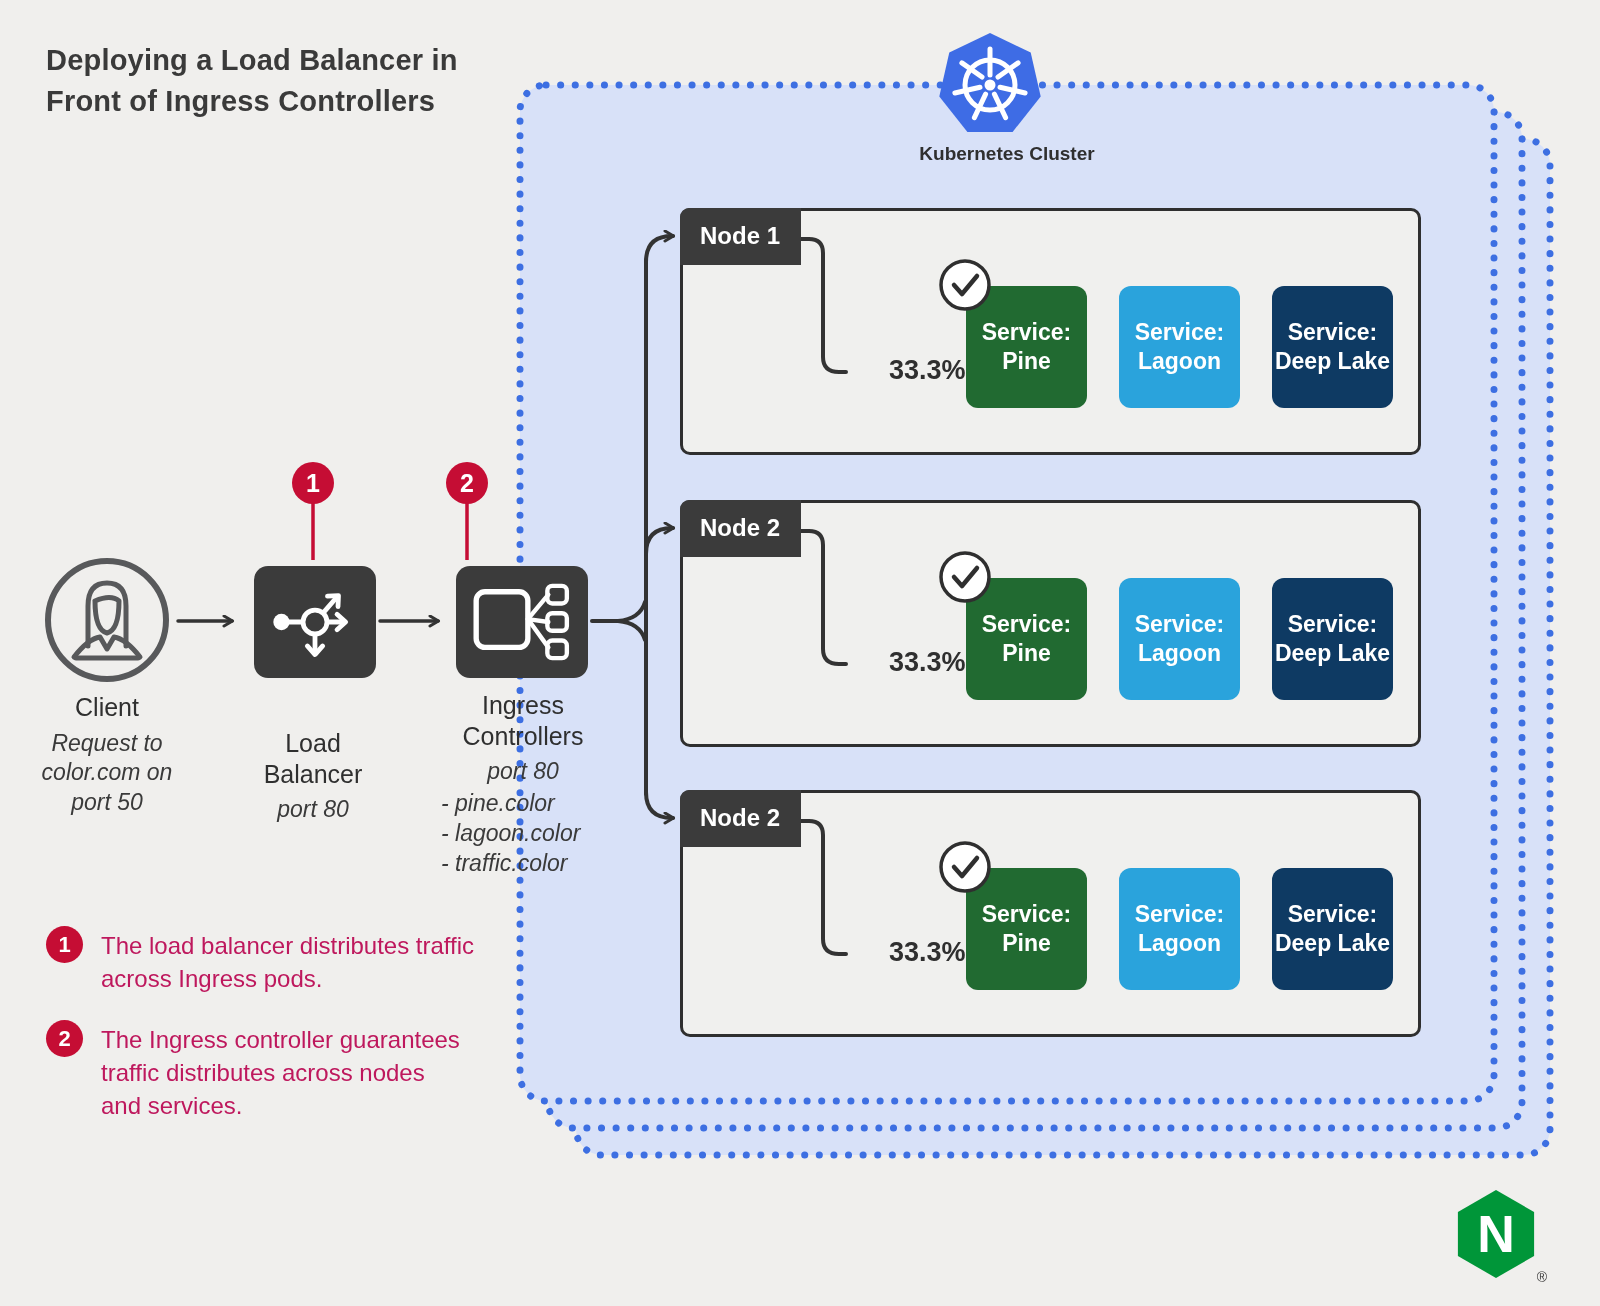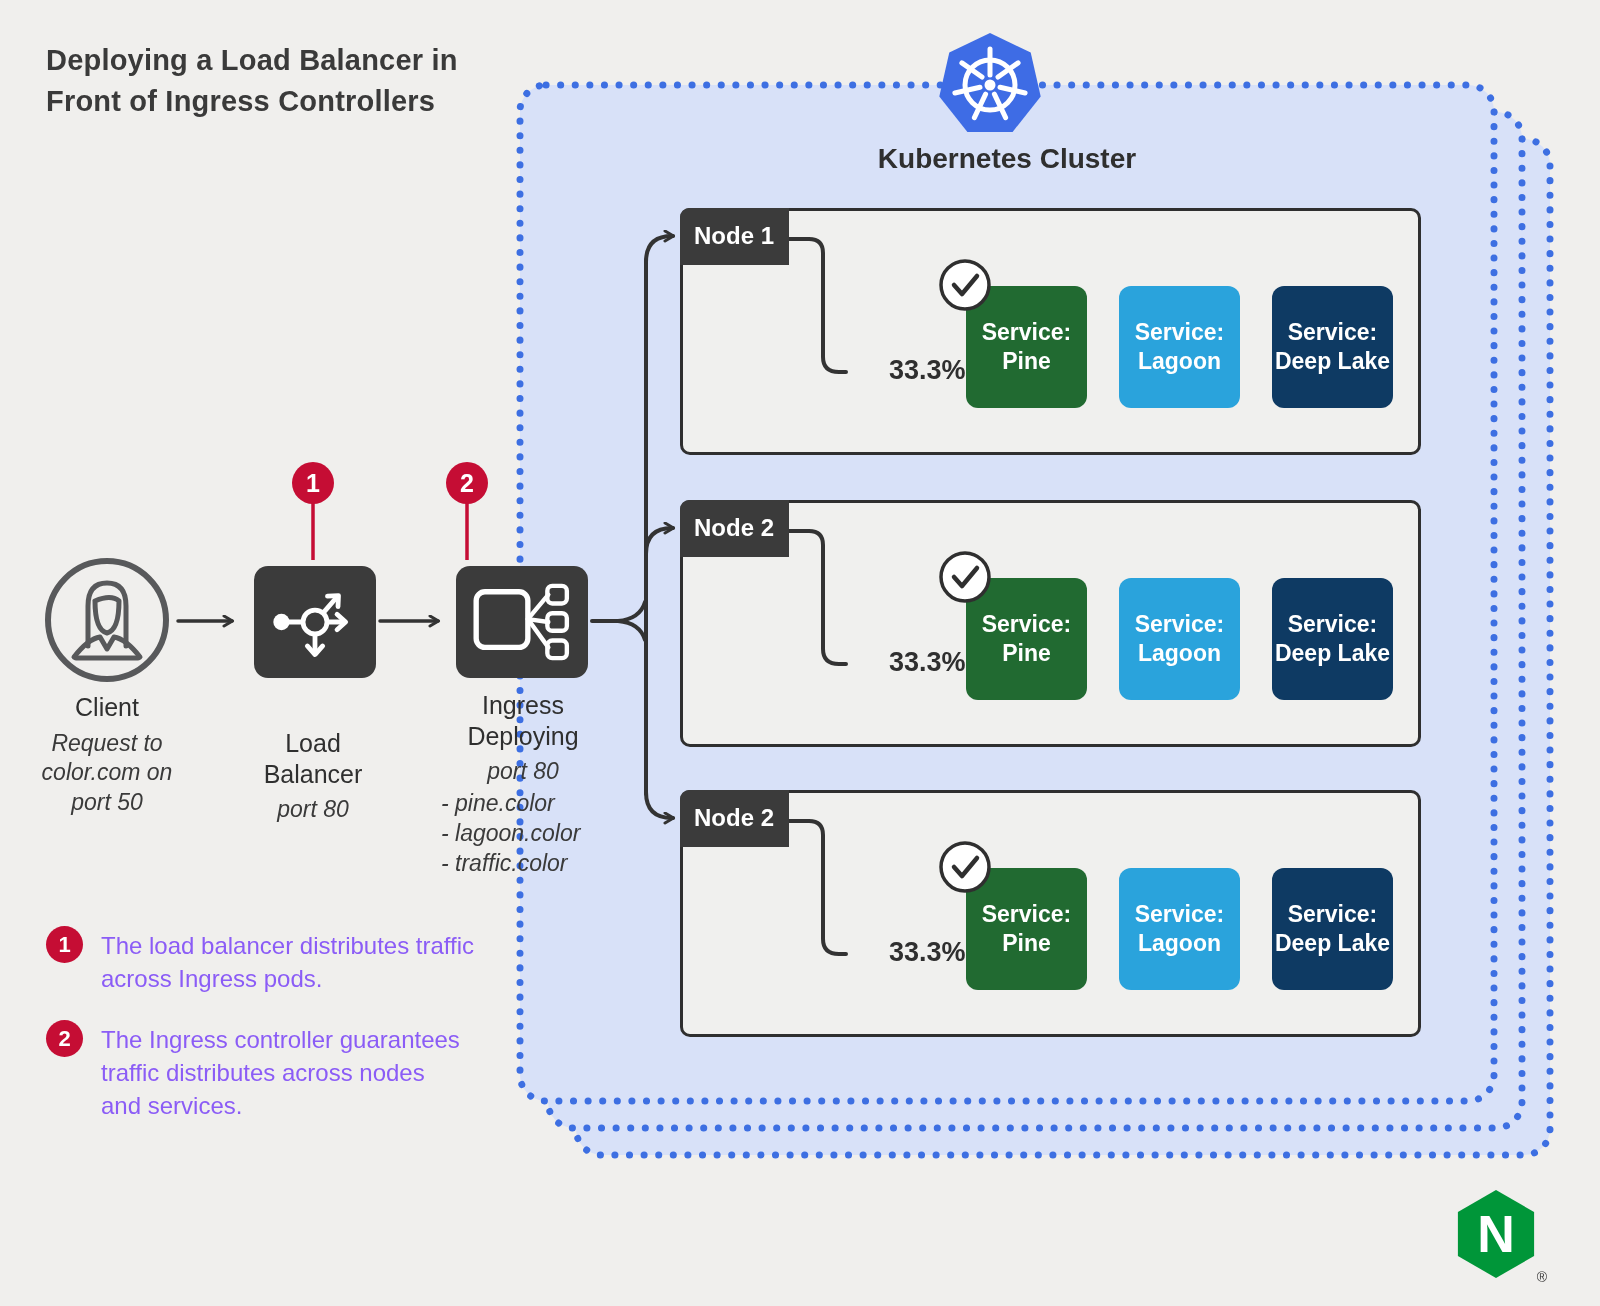--- a/index.html
+++ b/index.html
@@ -9,21 +9,21 @@
     font-family:"Liberation Sans",sans-serif;
   }
   .abs{position:absolute;}
   .pre{white-space:pre-line;}
   .title{
     left:46px;top:40px;font-size:29px;font-weight:bold;line-height:1.40;
     color:#3a3a3a;letter-spacing:0.2px;
   }
   svg.layer{left:0;top:0;}
   .cluster-label{left:520px;top:143px;width:974px;text-align:center;
-    font-size:28px;font-weight:bold;color:#2f2f2f;}
+    font-size:19px;font-weight:bold;color:#2f2f2f;}
   
   .dark-box{background:#3b3b3b;border-radius:14px;display:flex;
     align-items:center;justify-content:center;}
   .lb-box{left:254px;top:566px;width:122px;height:112px;}
   .ing-box{left:456px;top:566px;width:132px;height:112px;}
   
   .badge{background:#c50d34;border-radius:50%;color:#fff;font-weight:bold;
     display:flex;align-items:center;justify-content:center;}
   .badge-big{width:42px;height:42px;font-size:25px;}
   .badge-sm{width:37px;height:37px;font-size:22px;flex:0 0 37px;}
@@ -32,39 +32,39 @@
   .flow-label .name{font-size:25px;font-weight:normal;line-height:1.22;color:#2f2f2f;}
   .flow-label .sub{font-size:23px;font-style:italic;line-height:1.3;margin-top:6px;color:#3a3a3a;}
   .client-label{left:17px;top:692px;width:180px;}
   .lb-label{left:233px;top:728px;width:160px;}
   .ing-label{left:433px;top:690px;width:180px;}
   .routes{margin-top:2px;text-align:left;padding-left:8px;font-size:23px;
     font-style:italic;line-height:1.3;color:#3a3a3a;}
   
   .node{left:680px;width:741px;height:247px;background:#f0f0ee;
     border:3.5px solid #2f2f2f;border-radius:10px;box-sizing:border-box;}
-  .node-tab{position:absolute;left:-3.5px;top:-3.5px;width:109px;height:57px;
+  .node-tab{position:absolute;left:-3.5px;top:-3.5px;width:121px;height:57px;
     background:#3b3b3b;border-radius:9px 0 0 0;color:#fff;font-size:24px;
     font-weight:bold;display:flex;align-items:center;justify-content:center;}
   .elbow{position:absolute;left:0;top:0;}
   .percent-row{position:absolute;left:170px;top:144px;display:flex;
     align-items:center;gap:7px;font-weight:bold;color:#2f2f2f;}
   .percent-row .pct{font-size:27px;margin-left:36px;}
   .percent-row .flow-arrow{font-size:27px;font-weight:bold;}
   .svc{position:absolute;top:75px;width:121px;height:122px;border-radius:12px;
     color:#fff;font-weight:bold;font-size:23px;line-height:1.27;text-align:center;
     display:flex;flex-direction:column;align-items:center;justify-content:center;}
   .svc-pine{left:283px;background:#216a31;}
   .svc-lagoon{left:436px;background:#2aa3dc;}
   .svc-deeplake{left:589px;background:#0e3a63;}
   .check-badge{position:absolute;left:254px;top:46px;}
   
   .legend{left:46px;top:926px;width:440px;}
   .legend-item{display:flex;gap:18px;margin-bottom:25px;align-items:flex-start;}
-  .legend-item .txt{font-size:24px;line-height:1.38;color:#8b5cf6;padding-top:3px;}
+  .legend-item .txt{font-size:24px;line-height:1.38;color:#be185d;padding-top:3px;}
   .nginx{left:1452px;top:1186px;}
 </style>
 </head>
 <body>
 
 <div class="canvas">
 
   <svg class="abs layer" width="1600" height="1306">
     <rect x="576" y="139" width="974" height="1016" rx="26" fill="#d8e1f8" stroke="#3d6fe2" stroke-width="7" stroke-linecap="round" stroke-dasharray="0.1 14.5"></rect>
     <rect x="548" y="112" width="974" height="1016" rx="26" fill="#d8e1f8" stroke="#3d6fe2" stroke-width="7" stroke-linecap="round" stroke-dasharray="0.1 14.5"></rect>
@@ -162,21 +162,21 @@
         <line x1="56" y1="37" x2="77" y2="40" stroke-width="4.5"></line>
         <line x1="56" y1="37" x2="77" y2="66" stroke-width="4.5"></line>
         <rect x="76" y="3" width="20" height="18" rx="5" stroke-width="4.5"></rect>
         <rect x="76" y="31" width="20" height="18" rx="5" stroke-width="4.5"></rect>
         <rect x="76" y="59" width="20" height="18" rx="5" stroke-width="4.5"></rect>
       </g>
     </svg>
   </div>
   <div class="abs flow-label ing-label">
     <div class="name pre">Ingress
-Deploying</div>
+Controllers</div>
     <div class="sub">port 80</div>
     <div class="routes">
       <div>- pine.color</div>
       <div>- lagoon.color</div>
       <div>- traffic.color</div>
     </div>
   </div>
 
   <div class="abs node" style="top:208px;">
     <svg class="elbow" width="741" height="240">

